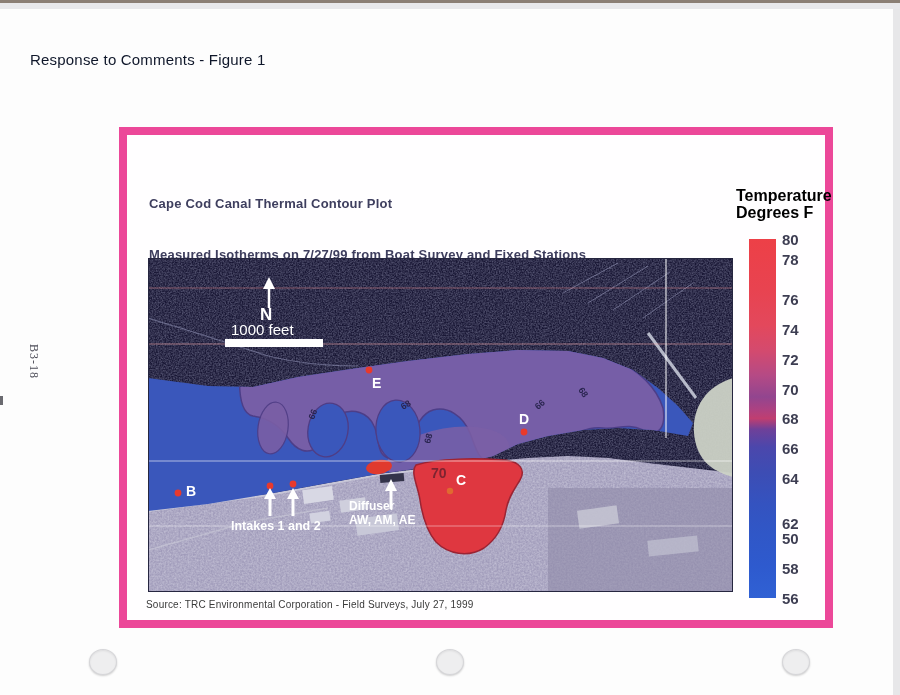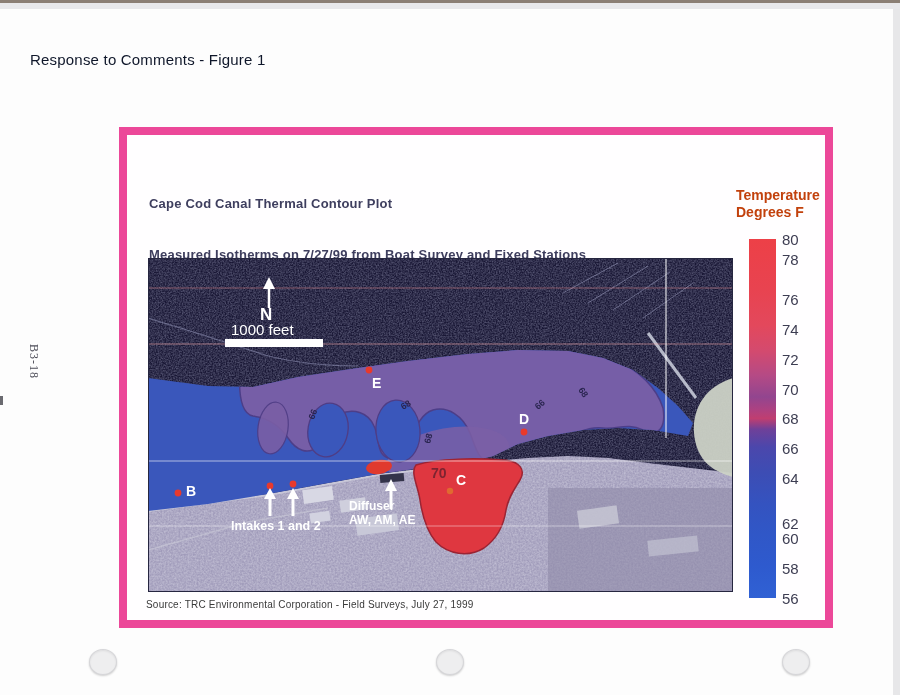--- a/index.html
+++ b/index.html
@@ -15,28 +15,28 @@
   .margin-label{position:absolute;left:26px;top:344px;writing-mode:vertical-rl;
     font-family:"Liberation Serif",serif;font-size:12px;color:#4d4d58;letter-spacing:1px;}
 
   .figure-box{position:absolute;left:119px;top:127px;width:698px;height:485px;
     border:8px solid #ec4899;background:#fffeff;}
   .fig-inner{position:relative;width:100%;height:100%;}
 
   .fig-title{position:absolute;left:22px;top:26px;font-size:13px;font-weight:bold;
     color:#3e3e5e;line-height:17px;white-space:pre;letter-spacing:.2px;}
 
-  .legend-title{position:absolute;left:609px;top:52px;font-size:14px;font-weight:bold;
-    color:#c2410c;line-height:17px;}
+  .legend-title{position:absolute;left:609px;top:52px;font-size:16px;font-weight:bold;
+    color:#000000;line-height:17px;}
   .legend-bar{position:absolute;left:622px;top:104px;width:27px;height:359px;
     background:linear-gradient(to bottom,
       #ed4047 0%, #e84350 14%, #e3485c 24%, #d44a6e 31%, #b54a85 38%,
       #92458f 44%, #ad4181 47.5%, #c03e70 50%, #6f4099 53%, #4b47ac 58%,
       #3d4db4 65%, #3453c0 74%, #3057c7 82%, #2e5ace 91%, #3061d4 100%);}
-  .tick{position:absolute;left:655px;width:34px;height:16px;font-size:15px;color:#3d3d52;}
+  .tick{position:absolute;left:655px;width:34px;height:16px;font-size:15px;color:#3d3d52;font-weight:bold;}
 
   .map-wrap{position:absolute;left:21px;top:123px;width:585px;height:334px;}
 
   .source-note{position:absolute;left:19px;top:464px;font-size:10px;color:#3a3a3a;letter-spacing:.2px;}
 
   .punch-hole{position:absolute;width:26px;height:24px;border-radius:50%;
     background:#eeeeef;border:1px solid #d6d6d9;
     box-shadow:0 1px 2px rgba(0,0,0,.18), inset 0 1px 2px rgba(0,0,0,.07);}
 
   svg text{font-family:"Liberation Sans",sans-serif;}
@@ -70,21 +70,21 @@
       <span class="tick" style="top:96px">80</span>
       <span class="tick" style="top:116px">78</span>
       <span class="tick" style="top:156px">76</span>
       <span class="tick" style="top:186px">74</span>
       <span class="tick" style="top:216px">72</span>
       <span class="tick" style="top:246px">70</span>
       <span class="tick" style="top:275px">68</span>
       <span class="tick" style="top:305px">66</span>
       <span class="tick" style="top:335px">64</span>
       <span class="tick" style="top:380px">62</span>
-      <span class="tick" style="top:395px">60</span>
+      <span class="tick" style="top:395px">50</span>
       <span class="tick" style="top:425px">58</span>
       <span class="tick" style="top:455px">56</span>
 
       <div class="map-wrap">
         <svg width="585" height="334" viewBox="0 0 585 334">
           <defs>
             <filter id="noiseN" x="0" y="0" width="100%" height="100%">
               <feTurbulence type="fractalNoise" baseFrequency="0.7" numOctaves="3" seed="7"></feTurbulence>
               <feColorMatrix type="matrix" values="0 0 0 0 0.62  0 0 0 0 0.64  0 0 0 0 0.85  0 0 0 0.55 -0.14"></feColorMatrix>
             </filter>

